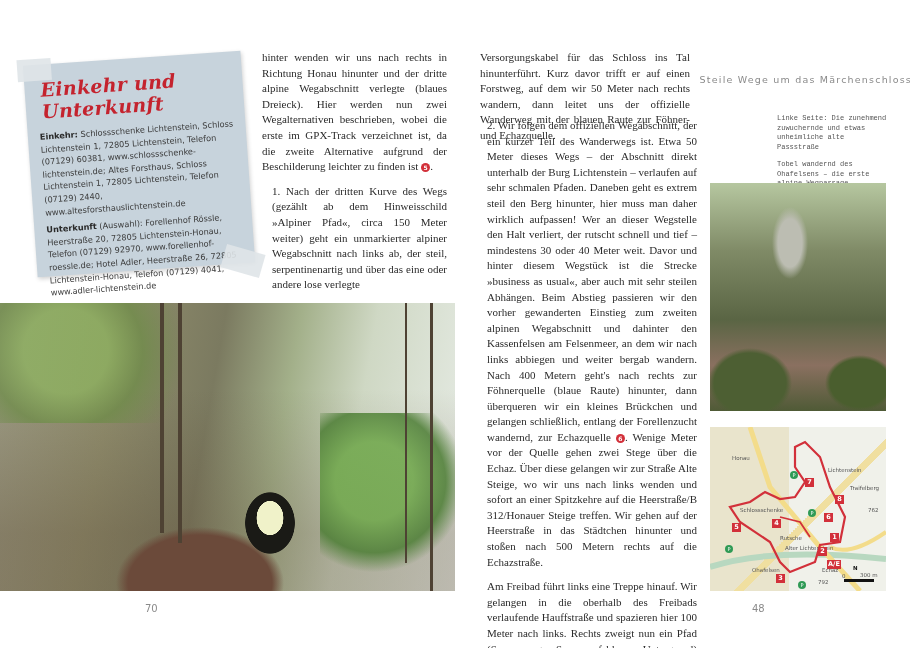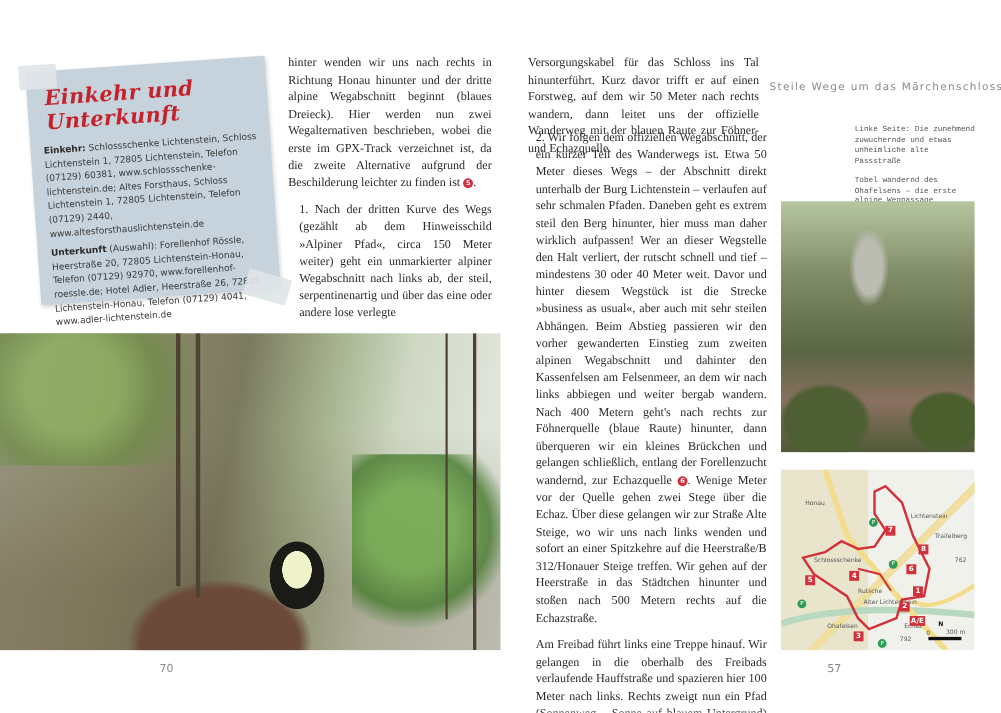--- a/index.html
+++ b/index.html
@@ -69,21 +69,21 @@
     <div class="infobox">
       <div class="infobox-title">Einkehr und Unterkunft</div>
       <p><b>Einkehr:</b><span> Schlossschenke Lichtenstein, Schloss Lichtenstein 1, 72805 Lichtenstein, Telefon (07129) 60381, www.schlossschenke-lichtenstein.de; Altes Forsthaus, Schloss Lichtenstein 1, 72805 Lichtenstein, Telefon (07129) 2440, www.altesforsthauslichtenstein.de</span></p>
       <p><b>Unterkunft</b><span> (Auswahl): Forellenhof Rössle, Heerstraße 20, 72805 Lichtenstein-Honau, Telefon (07129) 92970, www.forellenhof-roessle.de; Hotel Adler, Heerstraße 26, 72805 Lichtenstein-Honau, Telefon (07129) 4041, www.adler-lichtenstein.de</span></p>
     </div>
     <div class="tab tab-tl"></div>
     <div class="tab tab-br"></div>
   </div>
 
   <div class="col" style="left:262px; top:50px; width:185px;">
-    <p><span>hinter wenden wir uns nach rechts in Richtung Honau hinunter und der dritte alpine Wegabschnitt beginnt (blaues Dreieck). Hier werden nun zwei Wegalternativen beschrieben, wobei die erste im GPX-Track verzeichnet ist, da die zweite Alternative aufgrund der Beschilderung leichter zu finden ist</span> <span class="waypoint">5</span><span>.</span></p>
+    <p><span>hinter wenden wir uns nach rechts in Richtung Honau hinunter und der dritte alpine Wegabschnitt verlegte (blaues Dreieck). Hier werden nun zwei Wegalternativen beschrieben, wobei die erste im GPX-Track verzeichnet ist, da die zweite Alternative aufgrund der Beschilderung leichter zu finden ist</span> <span class="waypoint">5</span><span>.</span></p>
     <p style="padding-left:10px;">1. Nach der dritten Kurve des Wegs (gezählt ab dem Hinweisschild »Alpiner Pfad«, circa 150 Meter weiter) geht ein unmarkierter alpiner Wegabschnitt nach links ab, der steil, serpentinenartig und über das eine oder andere lose verlegte</p>
   </div>
 
   <div class="photo photo-tunnel">
     <div class="foliage2"></div>
     <div class="foliage1"></div>
     <div class="tree" style="left:160px; top:0; height:230px;"></div>
     <div class="tree" style="left:178px; top:0; height:240px;"></div>
     <div class="tree" style="left:430px; top:0; height:288px; width:3px;"></div>
     <div class="tree" style="left:405px; top:0; height:260px; width:2px;"></div>
@@ -144,13 +144,13 @@
   <div class="p-mark" style="left:98px; top:82px;">P</div>
   <div class="p-mark" style="left:88px; top:154px;">P</div>
   <div class="p-mark" style="left:15px; top:118px;">P</div>
 
   <div class="lbl" style="left:143px; top:138px; font-weight:bold; color:#111;">N</div>
   <div class="lbl" style="left:132px; top:146px;">0</div>
   <div style="position:absolute; left:134px; top:152px; width:30px; height:3px; background:#111;"></div>
   <div class="lbl" style="left:150px; top:145px;">300 m</div>
 </div>
 
-<div class="folio" style="left:752px;">57</div>
+<div class="folio" style="left:752px;">48</div>
 
 </body></html>

